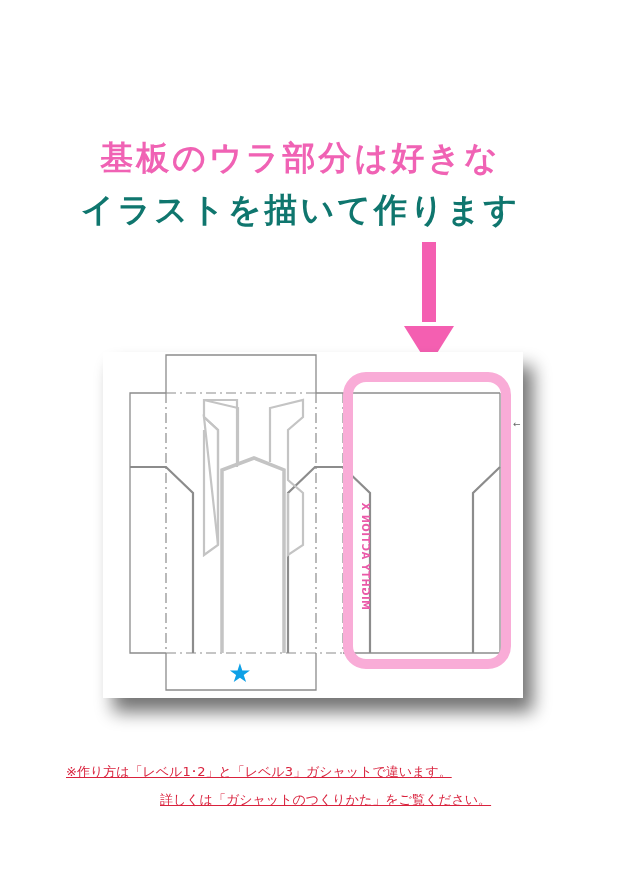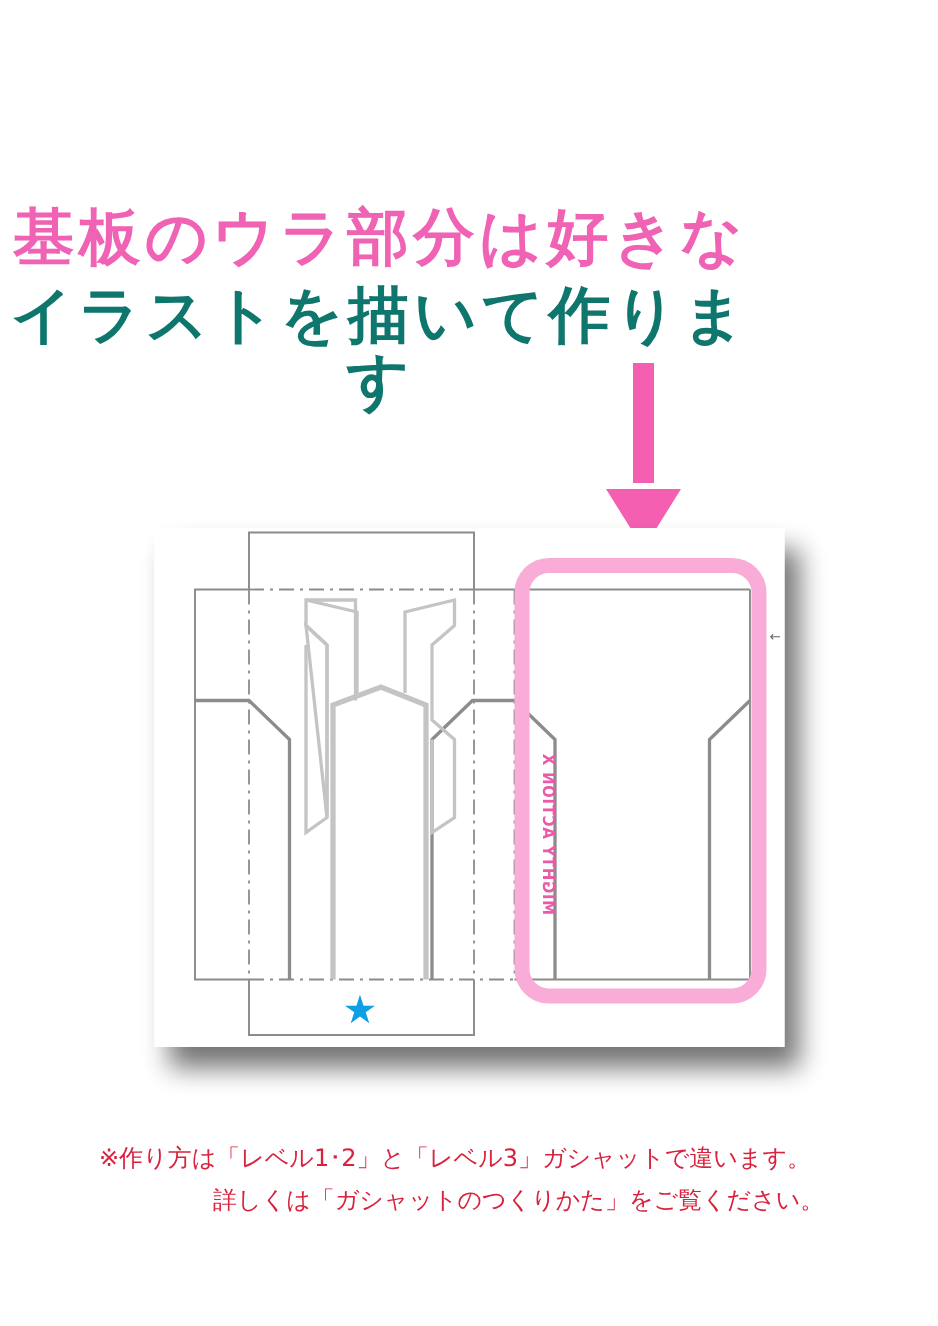--- a/index.html
+++ b/index.html
@@ -1,23 +1,23 @@
 <!DOCTYPE html>
 <html><head>
 <meta charset="utf-8">
 <style>
   html,body{margin:0;padding:0;background:#ffffff;}
   body{width:625px;height:884px;position:relative;overflow:hidden;font-family:"DejaVu Sans",sans-serif;}
-  .headline{position:absolute;left:0;width:507px;text-align:center;color:#f062b4;font-size:41px;letter-spacing:3px;line-height:44px;font-weight:bold;}
+  .headline{position:absolute;left:0;width:507px;text-align:center;color:#f062b4;font-size:33px;letter-spacing:3px;line-height:44px;font-weight:bold;padding-left:47px;}
   .headline.l1{top:136px;}
   .headline.l2{top:188px;}
   #diagram{position:absolute;left:0;top:0;}
-  .note{position:absolute;color:#d9223d;font-size:16px;line-height:22px;white-space:nowrap;}
+  .note{position:absolute;color:#d9223d;font-size:13px;line-height:22px;white-space:nowrap;text-decoration:underline;}
   .note.n1{left:66px;top:761px;}
-  .note.n2{left:142px;top:789px;}
+  .note.n2{left:160px;top:789px;}
 </style>
 </head>
 <body>
 
 <div class="headline l1" style="color: rgb(240, 98, 180);">基板のウラ部分は好きな</div>
 <div class="headline l2" style="color: #0f766e;">イラストを描いて作ります</div>
 
 <svg id="diagram" width="625" height="884" viewBox="0 0 625 884">
   <defs>
     <filter id="shadow" x="-10%" y="-10%" width="130%" height="140%">

